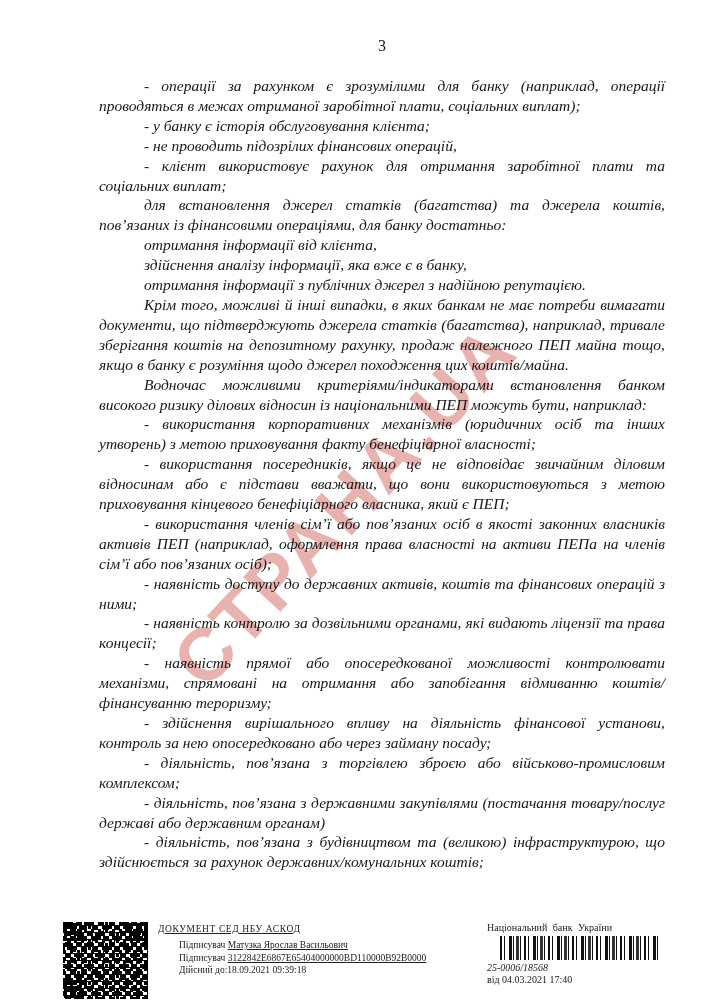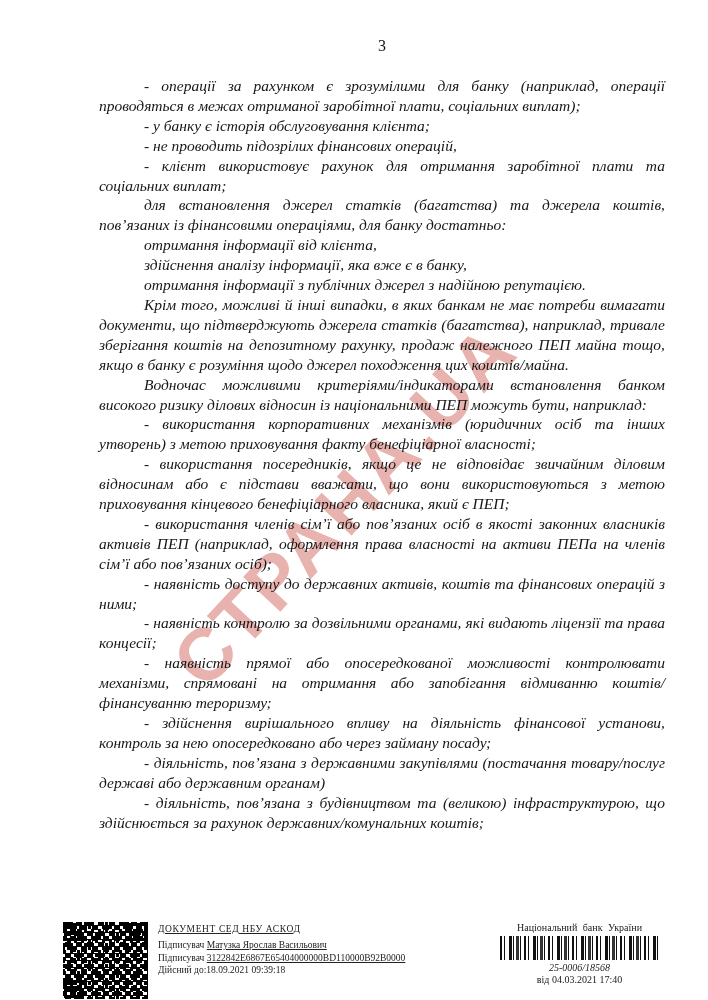--- a/index.html
+++ b/index.html
@@ -34,23 +34,23 @@
   }
   .qr .finder{
     position:absolute;width:18px;height:18px;box-sizing:border-box;
     border:3px solid #000;padding:3px;background:#000;background-clip:content-box;
   }
   .qr .finder.tl{left:1px;top:1px;}
   .qr .finder.tr{right:1px;top:1px;}
   .qr .finder.bl{left:1px;bottom:1px;}
   .sig{position:absolute;left:158px;top:9px;width:300px;color:#222;}
   .sig-title{letter-spacing:0.6px;margin-bottom:6px;text-decoration:underline;}
-  .sig-line{margin-bottom:2.5px;}
+  .sig-line{margin-bottom:2.5px;margin-left:21px;}
   .sig-line .u{text-decoration:underline;}
-  .reg{position:absolute;left:487px;top:7px;width:185px;text-align:center;color:#222;}
+  .reg{position:absolute;left:487px;top:7px;width:185px;color:#222;}
   .reg-org{font-size:10px;word-spacing:3px;margin-bottom:3px;}
   .barcode{
     width:160px;height:24px;margin:0 auto 2px auto;
     background:repeating-linear-gradient(90deg,
       #111 0 2px,#fff 2px 4px,#111 4px 5px,#fff 5px 9px,
       #111 9px 12px,#fff 12px 13px,#111 13px 14px,#fff 14px 16px,
       #333 16px 19px,#fff 19px 20px,#111 20px 21px,#fff 21px 24px);
   }
   .reg-num{font-size:10px;font-style:italic;}
   .reg-date{font-size:10px;margin-top:1px;}
@@ -75,20 +75,21 @@
     <p>отримання інформації з публічних джерел з надійною репутацією.</p>
     <p>Крім того, можливі й інші випадки, в яких банкам не має потреби вимагати документи, що підтверджують джерела статків (багатства), наприклад, тривале зберігання коштів на депозитному рахунку, продаж належного ПЕП майна тощо, якщо в банку є розуміння щодо джерел походження цих коштів/майна.</p>
     <p>Водночас можливими критеріями/індикаторами встановлення банком високого ризику ділових відносин із національними ПЕП можуть бути, наприклад:</p>
     <p>- використання корпоративних механізмів (юридичних осіб та інших утворень) з метою приховування факту бенефіціарної власності;</p>
     <p>- використання посередників, якщо це не відповідає звичайним діловим відносинам або є підстави вважати, що вони використовуються з метою приховування кінцевого бенефіціарного власника, який є ПЕП;</p>
     <p>- використання членів сім’ї або пов’язаних осіб в якості законних власників активів ПЕП (наприклад, оформлення права власності на активи ПЕПа на членів сім’ї або пов’язаних осіб);</p>
     <p>- наявність доступу до державних активів, коштів та фінансових операцій з ними;</p>
     <p>- наявність контролю за дозвільними органами, які видають ліцензії та права концесії;</p>
     <p>- наявність прямої або опосередкованої можливості контролювати механізми, спрямовані на отримання або запобігання відмиванню коштів/фінансуванню тероризму;</p>
     <p>- здійснення вирішального впливу на діяльність фінансової установи, контроль за нею опосередковано або через займану посаду;</p>
+    <p>- діяльність, пов’язана з торгівлею зброєю або військово-промисловим комплексом;</p>
     <p>- діяльність, пов’язана з державними закупівлями (постачання товару/послуг державі або державним органам)</p>
     <p>- діяльність, пов’язана з будівництвом та (великою) інфраструктурою, що здійснюється за рахунок державних/комунальних коштів;</p>
   </div>
 
   <div class="footer">
 
     <div class="qr">
       <div class="finder tl"></div>
       <div class="finder tr"></div>
       <div class="finder bl"></div>

